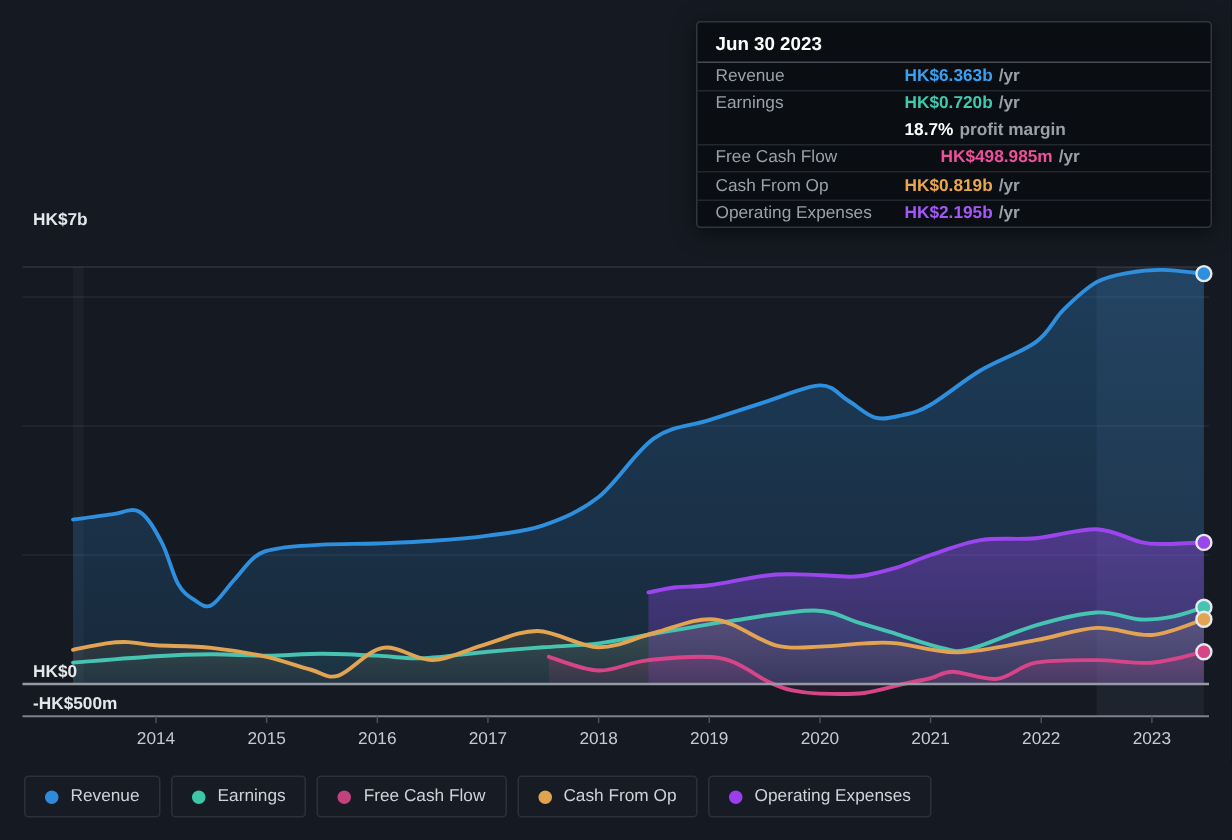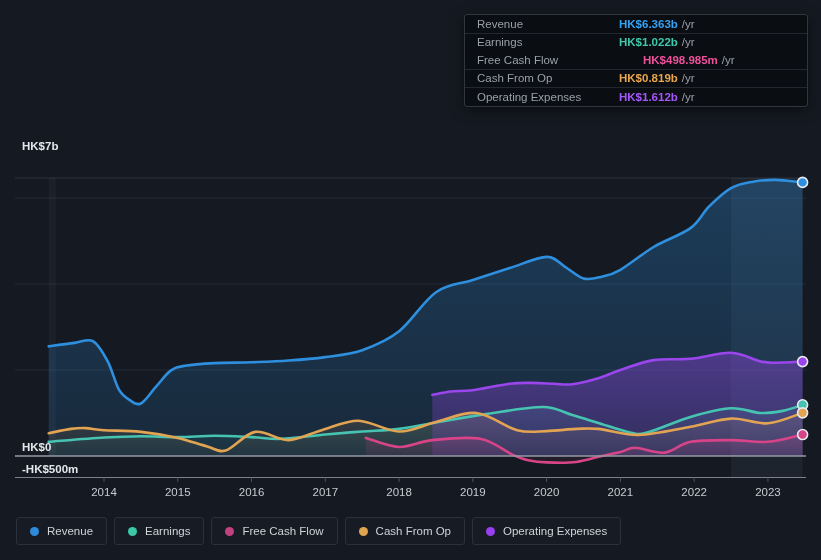--- a/index.html
+++ b/index.html
@@ -17,22 +17,22 @@
     box-shadow:0 3px 14px rgba(0,0,0,.55);
     color:#a7adb5;font-size:11.5px;z-index:5;
   }
   .tooltip .tt-title{
     padding:7px 12px 5px 12px;color:#ffffff;font-weight:bold;font-size:12.5px;
     border-bottom:1px solid #474c54;
   }
   .tt-row{display:flex;align-items:center;height:17.5px;padding:0 12px;}
   .tt-row.divided{border-bottom:1px solid #23282f;}
   .tt-label{width:126px;flex:none;color:#9aa0a8;}
-  .tt-value{font-weight:bold;font-size:11.5px;margin-left:16px;}
-  .tt-suffix{color:#9aa0a8;margin-left:4px;font-weight:normal;}
+  .tt-value{font-weight:bold;font-size:11.5px;}
+  .tt-suffix{color:#9aa0a8;margin-left:4px;font-weight:bold;}
   
   .legend{position:absolute;left:16px;top:517px;display:flex;gap:7px;z-index:4;}
   .legend-item{
     display:flex;align-items:center;gap:8px;height:26px;padding:0 13px;
     border:1px solid #2b313c;border-radius:3px;background:#161b24;
     color:#ced3d9;font-size:11.5px;cursor:pointer;
   }
   .legend-dot{width:9px;height:9px;border-radius:50%;flex:none;}
 </style>
 </head>
@@ -110,44 +110,50 @@
       <text x="546.62" y="496" fill="#c6cbd2" font-size="11.5" text-anchor="middle">2020</text>
       <line x1="620.39" x2="620.39" y1="477.5" y2="482" stroke="#4a515c" stroke-width="1"></line>
       <text x="620.39" y="496" fill="#c6cbd2" font-size="11.5" text-anchor="middle">2021</text>
       <line x1="694.16" x2="694.16" y1="477.5" y2="482" stroke="#4a515c" stroke-width="1"></line>
       <text x="694.16" y="496" fill="#c6cbd2" font-size="11.5" text-anchor="middle">2022</text>
       <line x1="767.93" x2="767.93" y1="477.5" y2="482" stroke="#4a515c" stroke-width="1"></line>
       <text x="767.93" y="496" fill="#c6cbd2" font-size="11.5" text-anchor="middle">2023</text>
     </svg>
 
   <div class="tooltip">
+    <div class="tt-title">Jun 30 2023</div>
     <div id="tt-rows">
         <div class="tt-row divided">
           <span class="tt-label">Revenue</span>
           <span class="tt-value" style="color: rgb(54, 162, 244);">HK$6.363b</span>
           <span class="tt-suffix">/yr</span>
         </div>
         <div class="tt-row">
           <span class="tt-label">Earnings</span>
-          <span class="tt-value" style="color: rgb(63, 201, 173);">HK$1.022b</span>
+          <span class="tt-value" style="color: rgb(63, 201, 173);">HK$0.720b</span>
           <span class="tt-suffix">/yr</span>
+        </div>
+        <div class="tt-row divided">
+          <span class="tt-label"></span>
+          <span class="tt-value" style="color: rgb(255, 255, 255);">18.7%</span>
+          <span class="tt-suffix">profit margin</span>
         </div>
         <div class="tt-row divided">
           <span class="tt-label">Free Cash Flow</span>
           <span class="tt-value" style="color: rgb(239, 80, 156); padding-left: 24px;">HK$498.985m</span>
           <span class="tt-suffix">/yr</span>
         </div>
         <div class="tt-row divided">
           <span class="tt-label">Cash From Op</span>
           <span class="tt-value" style="color: rgb(234, 166, 77);">HK$0.819b</span>
           <span class="tt-suffix">/yr</span>
         </div>
         <div class="tt-row">
           <span class="tt-label">Operating Expenses</span>
-          <span class="tt-value" style="color: rgb(165, 88, 250);">HK$1.612b</span>
+          <span class="tt-value" style="color: rgb(165, 88, 250);">HK$2.195b</span>
           <span class="tt-suffix">/yr</span>
         </div>
       </div>
   </div>
 
   <div class="legend" id="legend">
       <div class="legend-item">
         <span class="legend-dot" style="background: rgb(46, 139, 219);"></span>
         <span>Revenue</span>
       </div>

